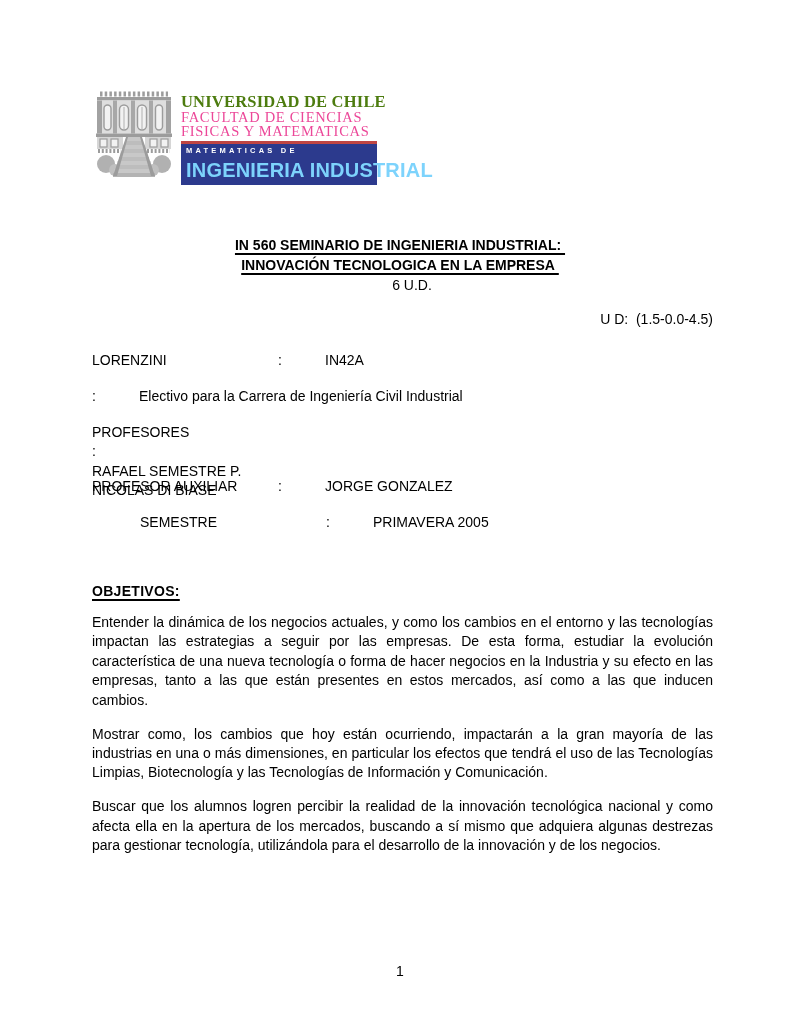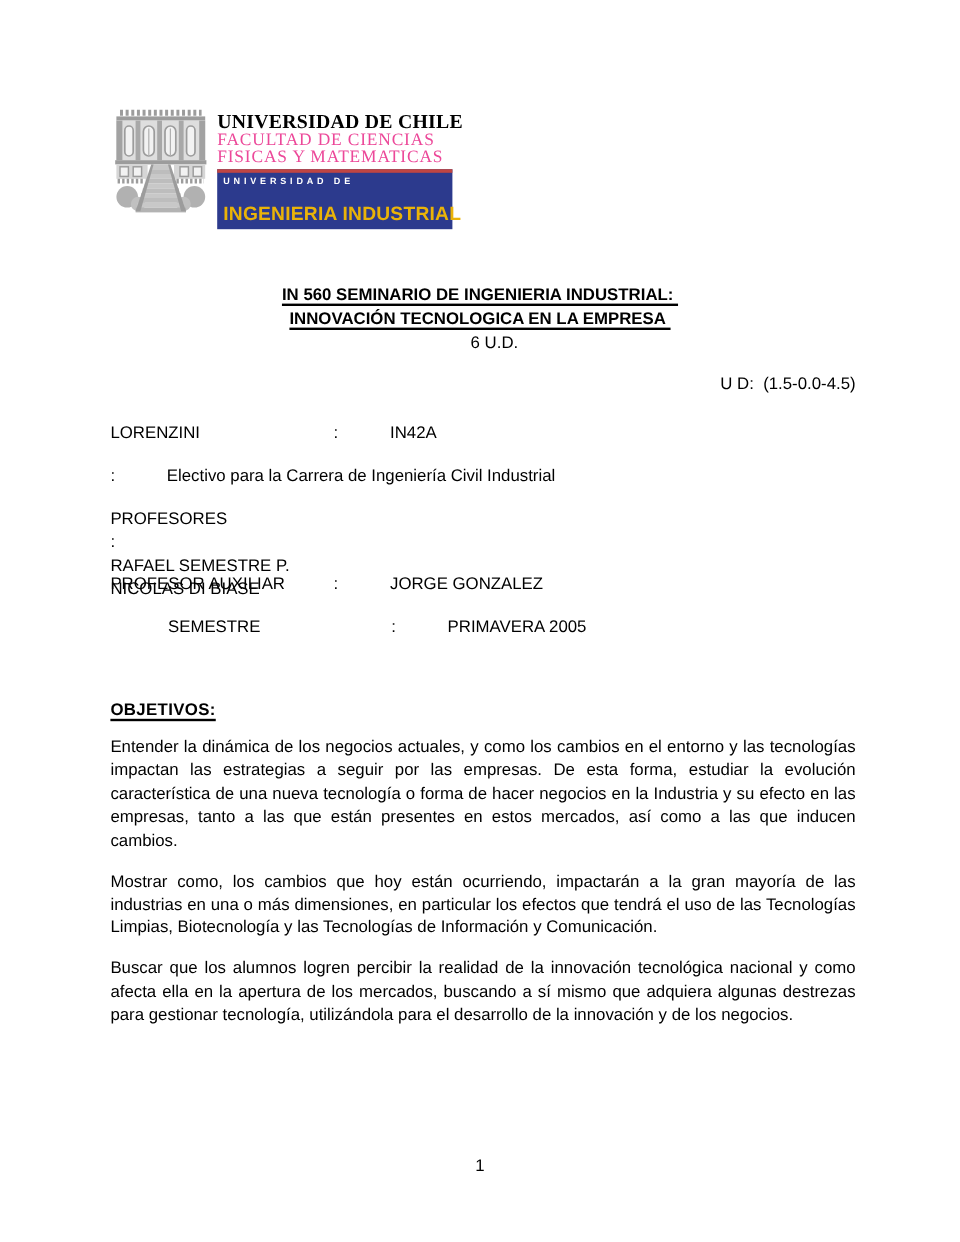--- a/index.html
+++ b/index.html
@@ -14,41 +14,41 @@
     margin:0 auto;
     overflow:hidden;
   }
 
   
   .logo { position:absolute; left:90px; top:88px; display:flex; align-items:flex-start; }
   .logo-building { width:88px; height:92px; flex:0 0 auto; }
   .logo-textcol { margin-left:3px; width:196px; padding-top:5px; }
   .logo-univ {
     font-family:"Liberation Serif", serif;
-    font-weight:bold; color:#000000;
+    font-weight:bold; color:#4d7c0f;
     font-size:16.5px; line-height:17px; letter-spacing:0.2px;
     white-space:nowrap;
   }
   .logo-fac {
     font-family:"Liberation Serif", serif;
     color:#ec4899; font-size:14.5px; line-height:14px;
     letter-spacing:0.7px; white-space:nowrap;
   }
   .logo-banner {
     margin-top:3px; background:#2c3a8d;
     border-top:3px solid #bf4543;
     padding:2px 5px 3px 5px;
   }
   .banner-small {
     color:#ffffff; font-size:7.5px; font-weight:bold;
     letter-spacing:3.2px; white-space:nowrap; display:block;
   }
   .banner-large {
-    color:#eab308; font-size:16px; font-weight:bold;
-    letter-spacing:0.2px; white-space:nowrap; display:block; margin-top:15px;
+    color:#7dd3fc; font-size:20px; font-weight:bold;
+    letter-spacing:0.2px; white-space:nowrap; display:block; margin-top:4px;
   }
 
   
   .title-block {
     position:absolute; left:0; top:235px; width:800px;
     text-align:center; line-height:20px;
   }
   .title-line {
     font-weight:bold;
     text-decoration:underline;
@@ -148,21 +148,21 @@
 
       <polygon points="35,49 22,88 26,88 37,49" fill="#9c9c9c"></polygon>
       <polygon points="51,49 64,88 60,88 49,49" fill="#9c9c9c"></polygon>
     </svg>
 
     <div class="logo-textcol">
       <div class="logo-univ">UNIVERSIDAD DE CHILE</div>
       <div class="logo-fac">FACULTAD DE CIENCIAS</div>
       <div class="logo-fac">FISICAS  Y MATEMATICAS</div>
       <div class="logo-banner">
-        <span class="banner-small">UNIVERSIDAD DE</span>
+        <span class="banner-small">MATEMATICAS DE</span>
         <span class="banner-large">INGENIERIA INDUSTRIAL</span>
       </div>
     </div>
   </div>
 
   <div class="title-block">
     <div class="title-line">IN 560 SEMINARIO DE INGENIERIA INDUSTRIAL:&nbsp;</div>
     <div class="title-line">INNOVACIÓN TECNOLOGICA EN LA EMPRESA&nbsp;</div>
     <div class="title-credits">6 U.D.</div>
   </div>

